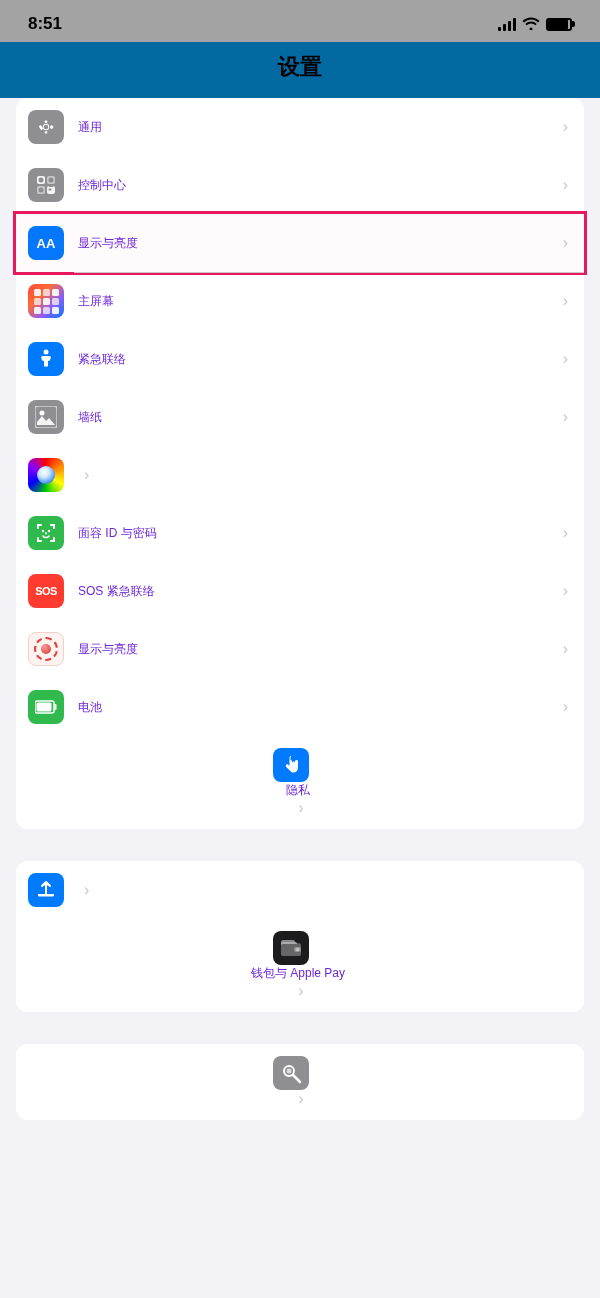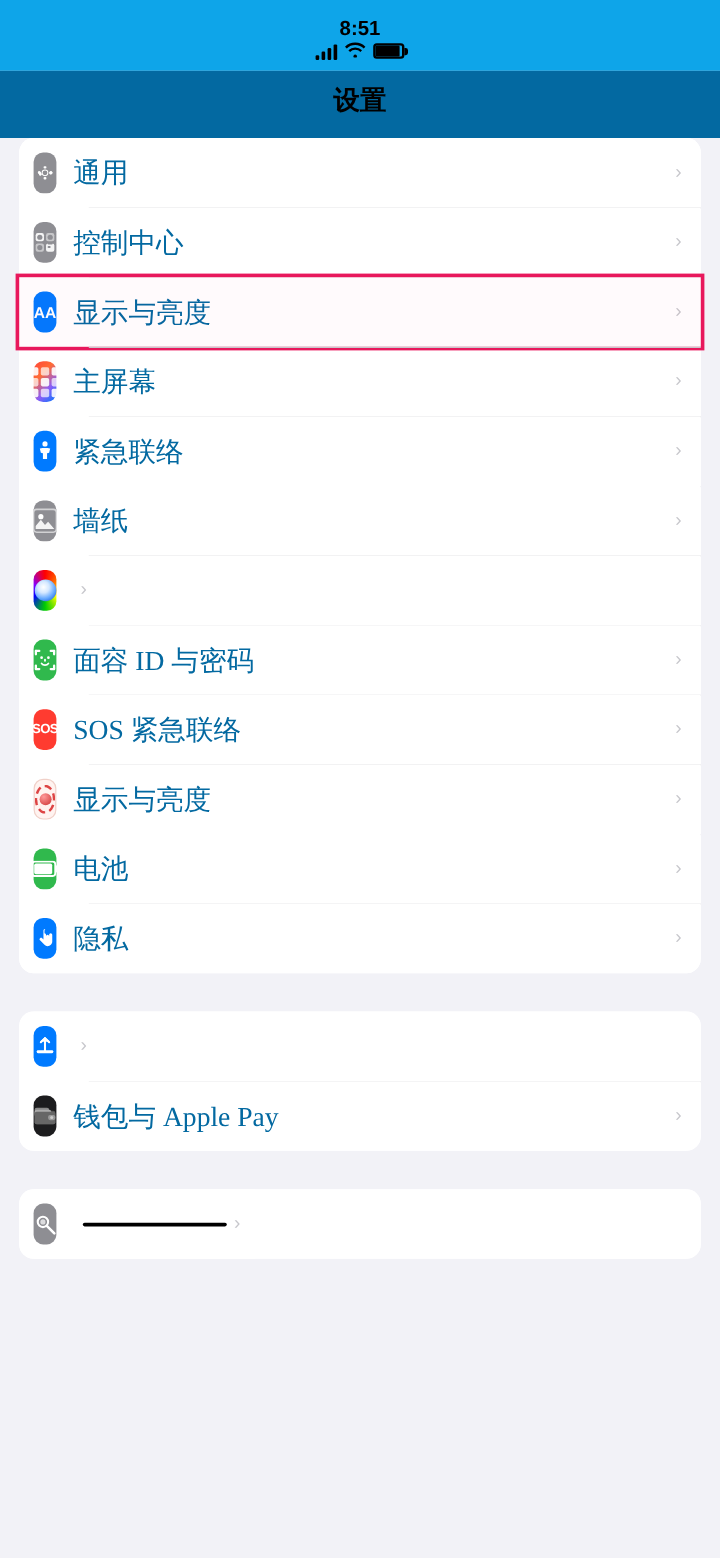--- a/index.html
+++ b/index.html
@@ -11,22 +11,21 @@
       font-family: -apple-system, 'PingFang SC', 'Helvetica Neue', sans-serif;
       overflow-x: hidden;
     }
 
     
     .status-bar {
       display: flex;
       justify-content: space-between;
       align-items: center;
       padding: 14px 28px 8px;
-      background: #0ea5e9;
-      flex-direction: column;
+      background: #a3a3a3;
     }
     .status-time {
       font-size: 17px;
       font-weight: 600;
       color: #000;
     }
     .status-icons {
       display: flex;
       align-items: center;
       gap: 6px;
@@ -107,58 +106,58 @@
       left: 58px;
       right: 0;
       height: 0.5px;
       background: #c8c7cc;
     }
     .settings-item:first-child {
       border-radius: 12px 12px 0 0;
     }
     .settings-item:last-child {
       border-radius: 0 0 12px 12px;
+      flex-direction: column;
     }
     .settings-item:only-child {
       border-radius: 12px;
     }
 
     
     .settings-item.highlighted {
       outline: 3px solid #e8185c;
       outline-offset: 0px;
       border-radius: 0;
       z-index: 2;
     }
     .settings-item.highlighted::before {
       content: '';
       position: absolute;
       inset: 0;
       background: rgba(232, 24, 92, 0.02);
     }
 
     .item-icon {
-      width: 19px;
+      width: 36px;
       height: 34px;
       border-radius: 8px;
       margin-right: 14px;
       flex-shrink: 0;
       display: flex;
       align-items: center;
       justify-content: center;
       font-size: 18px;
       color: #fff;
       font-weight: 700;
     }
 
     .item-label {
       flex: 1;
-      font-size: 23px;
-      color: #0369a1;
-      font-family: Liberation Serif, serif;
+      font-size: 12px;
+      color: #6d28d9;
     }
 
     .chevron {
       color: #c7c7cc;
       font-size: 16px;
       margin-left: 6px;
     }
 
     
     .icon-general { background: #8e8e93; }

